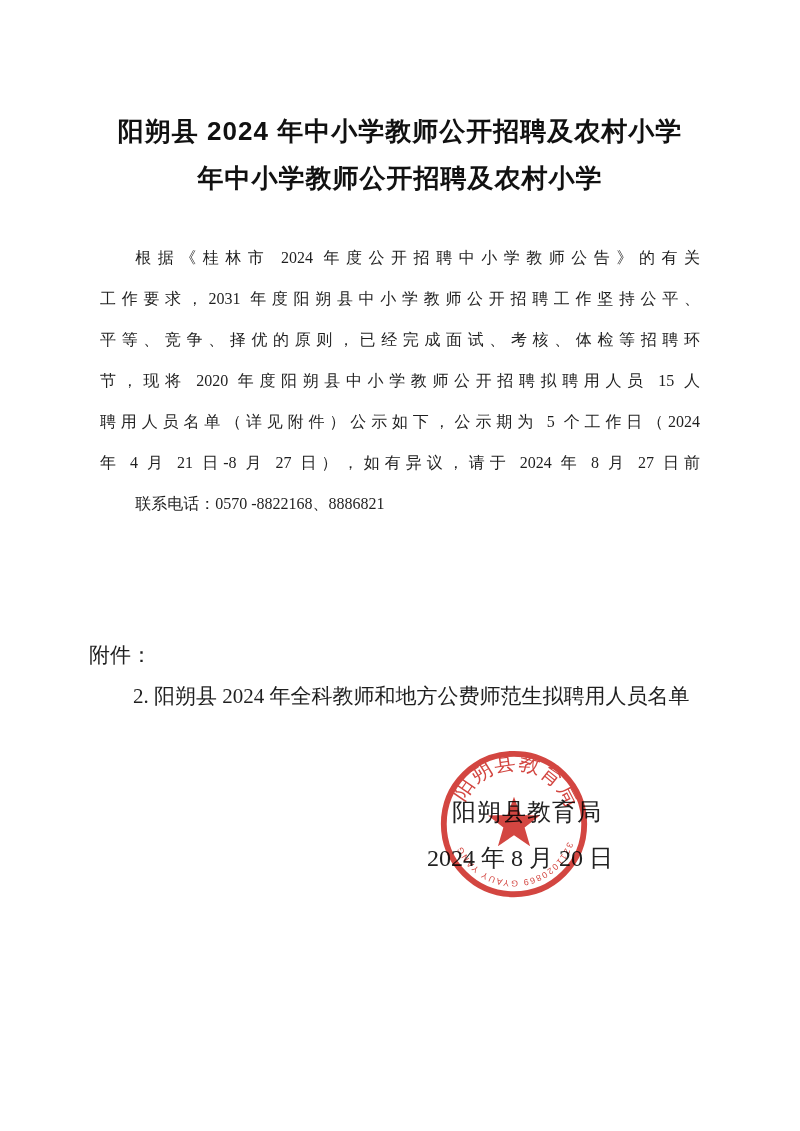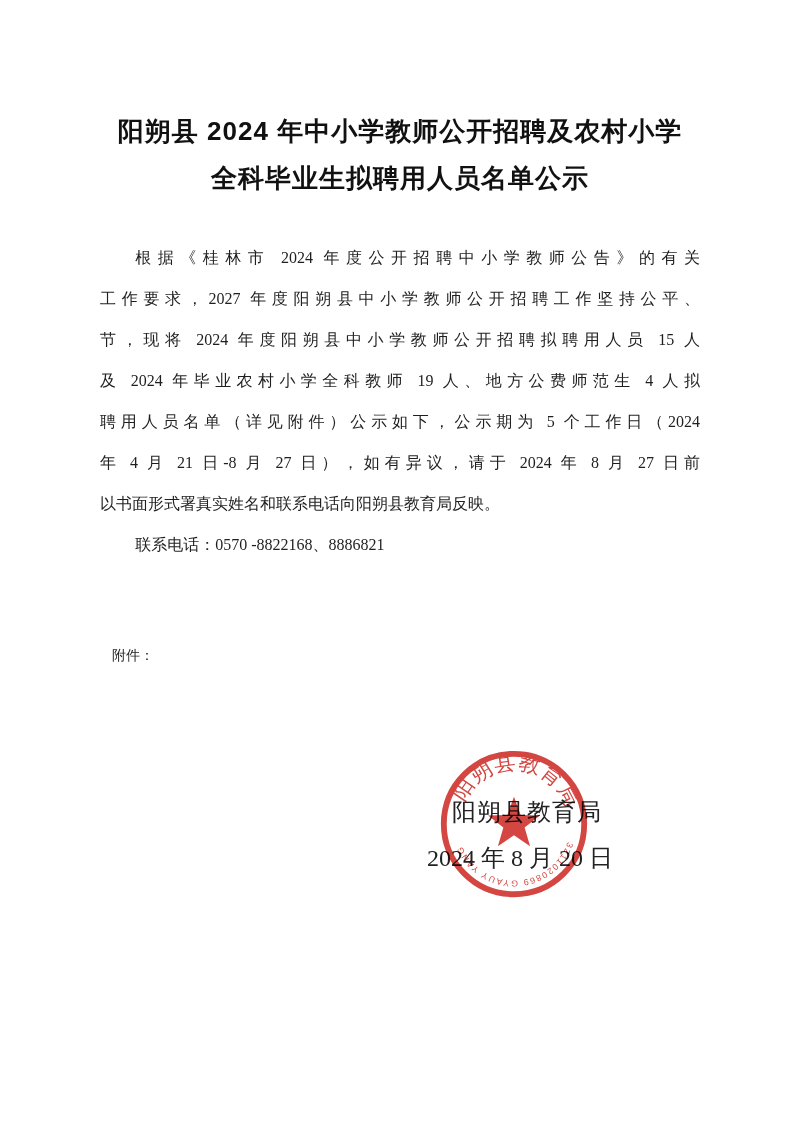--- a/index.html
+++ b/index.html
@@ -14,22 +14,22 @@
     font-weight:700;font-size:26px;line-height:47px;letter-spacing:1px;color:#111;
   }
   .body-block{
     position:absolute;left:100px;top:237px;width:600px;
     font-size:16px;line-height:41px;
   }
   .line{height:41px;overflow:hidden;}
   .jl{text-align:justify;text-align-last:justify;}
   .indent{text-indent:2.2em;}
   .attach-block{
-    position:absolute;left:112px;top:635px;width:620px;
-    font-size:14px;line-height:41px;
+    position:absolute;left:89px;top:635px;width:620px;
+    font-size:21px;line-height:41px;
   }
   .attach-item{padding-left:44px;height:41px;overflow:hidden;}
   .sig-org{
     position:absolute;left:452px;top:796px;
     font-size:24px;letter-spacing:1px;white-space:nowrap;color:#222;
   }
   .sig-date{
     position:absolute;left:427px;top:842px;
     font-size:24px;white-space:nowrap;color:#222;
   }
@@ -39,36 +39,36 @@
   }
   .seal text{font-family:"Liberation Sans","DejaVu Sans",sans-serif;}
 </style>
 </head>
 <body>
 
 <div class="page">
 
   <div class="title">
     <div>阳朔县 2024 年中小学教师公开招聘及农村小学</div>
-    <div>全科毕业生拟聘用人员名单公示</div>
+    <div>年中小学教师公开招聘及农村小学</div>
   </div>
 
   <div class="body-block">
     <div class="line jl indent">根据《桂林市 2024 年度公开招聘中小学教师公告》的有关</div>
-    <div class="line jl">工作要求，2027 年度阳朔县中小学教师公开招聘工作坚持公平、</div>
-    <div class="line jl">节，现将 2024 年度阳朔县中小学教师公开招聘拟聘用人员 15 人</div>
-    <div class="line jl">及 2024 年毕业农村小学全科教师 19 人、地方公费师范生 4 人拟</div>
+    <div class="line jl">工作要求，2031 年度阳朔县中小学教师公开招聘工作坚持公平、</div>
+    <div class="line jl">平等、竞争、择优的原则，已经完成面试、考核、体检等招聘环</div>
+    <div class="line jl">节，现将 2020 年度阳朔县中小学教师公开招聘拟聘用人员 15 人</div>
     <div class="line jl">聘用人员名单（详见附件）公示如下，公示期为 5 个工作日（2024</div>
     <div class="line jl">年 4 月 21 日-8 月 27 日），如有异议，请于 2024 年 8 月 27 日前</div>
-    <div class="line">以书面形式署真实姓名和联系电话向阳朔县教育局反映。</div>
     <div class="line indent">联系电话：0570 -8822168、8886821</div>
   </div>
 
   <div class="attach-block">
     <div class="line">附件：</div>
+    <div class="attach-item">2. 阳朔县 2024 年全科教师和地方公费师范生拟聘用人员名单</div>
   </div>
 
   <div class="sig-org">阳朔县教育局</div>
   <div class="sig-date">2024 年 8 月 20 日</div>
 
   <svg class="seal" viewBox="0 0 160 160" aria-hidden="true">
     <circle cx="80" cy="80" r="72" fill="none" stroke-width="6" stroke="#cf3630"></circle>
     <polygon points="80,52 86.8,70.7 106.6,71.4 90.9,83.6 96.5,102.7 80,91.5 63.5,102.7 69.1,83.6 53.4,71.4 73.2,70.7" fill="#cf3630"></polygon>
     <defs>
       <path id="arcTop" d="M 28.8,57.2 A 56,56 0 0 1 133.6,63.6" fill="none"></path>

